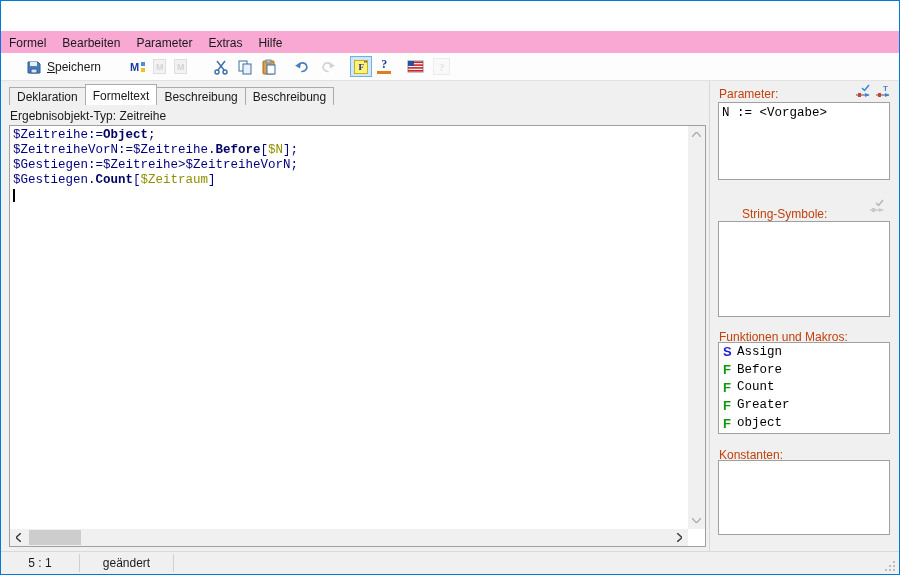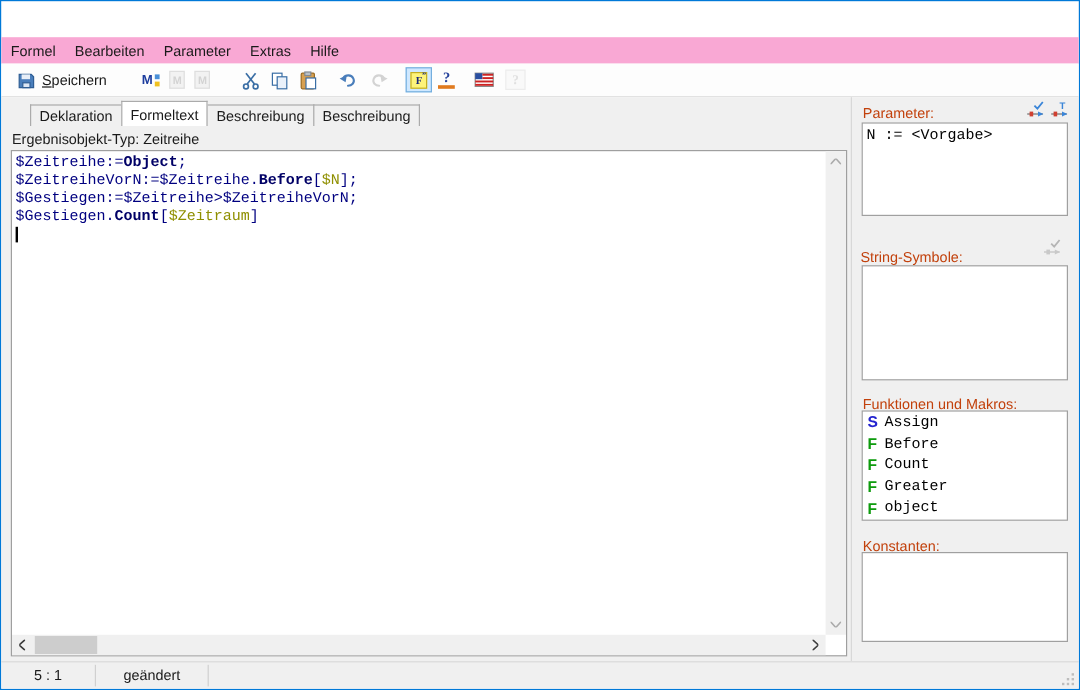--- a/index.html
+++ b/index.html
@@ -14,41 +14,41 @@
   .app-icon{width:16px;height:16px;margin:0 8px 0 10px;}
   .title-text{font-size:12px;color:#1a1a1a;}
   .win-controls{position:absolute;right:0;top:0;height:30px;display:flex;}
   .win-btn{width:45px;height:30px;display:flex;align-items:center;justify-content:center;}
   .glyph-min{width:10px;height:1px;background:#333;}
   .glyph-max{width:9px;height:9px;border:1px solid #333;}
   
   .menubar{position:absolute;left:0;top:30px;right:0;height:22px;background:#f9a8d4;display:flex;align-items:flex-end;padding-left:0;}
   .menu-item{font-size:12px;padding:3px 8px;color:#1a1a1a;}
   
-  .toolbar{position:absolute;left:0;top:52px;right:0;height:28px;background:#fdfdfd;border-bottom:1px solid #e2e2e2;display:flex;align-items:center;padding-left:8px;}
+  .toolbar{position:absolute;left:0;top:52px;right:0;height:28px;background:#fdfdfd;border-bottom:1px solid #e2e2e2;display:flex;align-items:center;padding-left:20px;}
   .tb-btn{display:flex;align-items:center;justify-content:center;height:24px;padding:0 3px;margin-right:2px;}
   .tb-save{padding:0 5px;}
   .tb-save-label{font-size:12px;margin-left:5px;color:#1a1a1a;}
   .tb-gap{width:18px;}
   .tb-gap-sm{width:8px;}
   .disabled-ico{filter:grayscale(1);opacity:.42;}
   .mini-m{font:bold 11px "Liberation Sans",sans-serif;color:#1d3d9e;position:relative;padding:1px 6px 1px 1px;}
   .mini-m .dotA{position:absolute;right:0;top:2px;width:4px;height:4px;background:#4a90d8;}
   .mini-m .dotB{position:absolute;right:0;top:8px;width:4px;height:4px;background:#f0c020;}
   .mini-doc{width:13px;height:15px;background:#e3e3e3;border:1px solid #b5b5b5;font:bold 9px "Liberation Sans",sans-serif;color:#9a9a9a;display:flex;align-items:center;justify-content:center;}
   .fq-wrap{width:22px;height:21px;background:#cfe8ff;border:1px solid #74aede;display:flex;align-items:center;justify-content:center;}
   .fq-note{width:14px;height:14px;background:#fdf37a;border:1px solid #c4ae22;position:relative;font:bold 9px "Liberation Serif",serif;color:#1a2a7a;text-align:center;line-height:12px;}
   .fq-note i{position:absolute;right:0;top:-2px;font:bold 7px "Liberation Serif",serif;font-style:normal;color:#1a2a7a;}
   .help-ins{display:flex;flex-direction:column;align-items:center;}
   .help-ins .q{font:bold 12px "Liberation Serif",serif;color:#24409a;line-height:11px;}
   .help-ins .bar{width:14px;height:3px;background:#e07b20;margin-top:1px;}
   .gray-q{width:17px;height:17px;border:1px solid #d6d6d6;background:#f4f4f4;color:#b9b9b9;font:bold 11px "Liberation Serif",serif;display:flex;align-items:center;justify-content:center;}
   
   .content{position:absolute;left:0;top:80px;right:0;bottom:23px;background:#f0f0f0;}
-  .tabstrip{position:absolute;left:24px;top:3px;display:flex;align-items:flex-end;height:21px;}
+  .tabstrip{position:absolute;left:8px;top:3px;display:flex;align-items:flex-end;height:21px;}
   .tab{font-size:12px;padding:2px 7px 3px 7px;border:1px solid #ababab;border-bottom:none;background:#f0f0f0;color:#1a1a1a;height:18px;}
   .tab.active{background:#ffffff;height:21px;padding-top:4px;position:relative;z-index:2;}
   .tab+.tab{margin-left:-1px;}
   .result-label{position:absolute;left:9px;top:28px;font-size:12px;color:#1a1a1a;}
   
   .editor{position:absolute;left:8px;top:44px;width:697px;height:422px;border:1px solid #9f9f9f;background:#fff;}
   .code{position:absolute;left:0;top:0;right:17px;bottom:17px;padding:2px 0 0 3px;overflow:hidden;font-family:"Liberation Mono",monospace;font-size:12.5px;line-height:15px;white-space:pre;}
   .tok-plain{color:#000080;}
   .tok-keyword{color:#000066;font-weight:bold;}
   .tok-param{color:#8f8f00;}
@@ -237,21 +237,21 @@
           <line x1="1" y1="11" x2="14" y2="11" stroke="#555"></line>
           <rect x="3" y="9" width="3" height="4" fill="#d04030"></rect>
           <path d="M10 9 L14.5 11 L10 13 Z" fill="#3a85d8"></path>
         </svg>
       </span>
     </div>
     <div class="listbox param-lines" style="top:21px;height:78px;" id="param-list">
         <div class="param-line">N := &lt;Vorgabe&gt;</div>
       </div>
 
-    <div class="panel-label" style="left:716px;top:126px;">String-Symbole:</div>
+    <div class="panel-label" style="left:741px;top:126px;">String-Symbole:</div>
     <div class="panel-icons" style="left:868px;top:118px;">
       <span>
         <svg width="16" height="15" viewBox="0 0 16 15">
           <path d="M7 4 L9.5 6.5 L14 1" stroke="#b5b5b5" stroke-width="1.5" fill="none"></path>
           <line x1="1" y1="11" x2="14" y2="11" stroke="#b5b5b5"></line>
           <rect x="3" y="9" width="3" height="4" fill="#c9c9c9"></rect>
           <path d="M10 9 L14.5 11 L10 13 Z" fill="#c9c9c9"></path>
         </svg>
       </span>
     </div>

